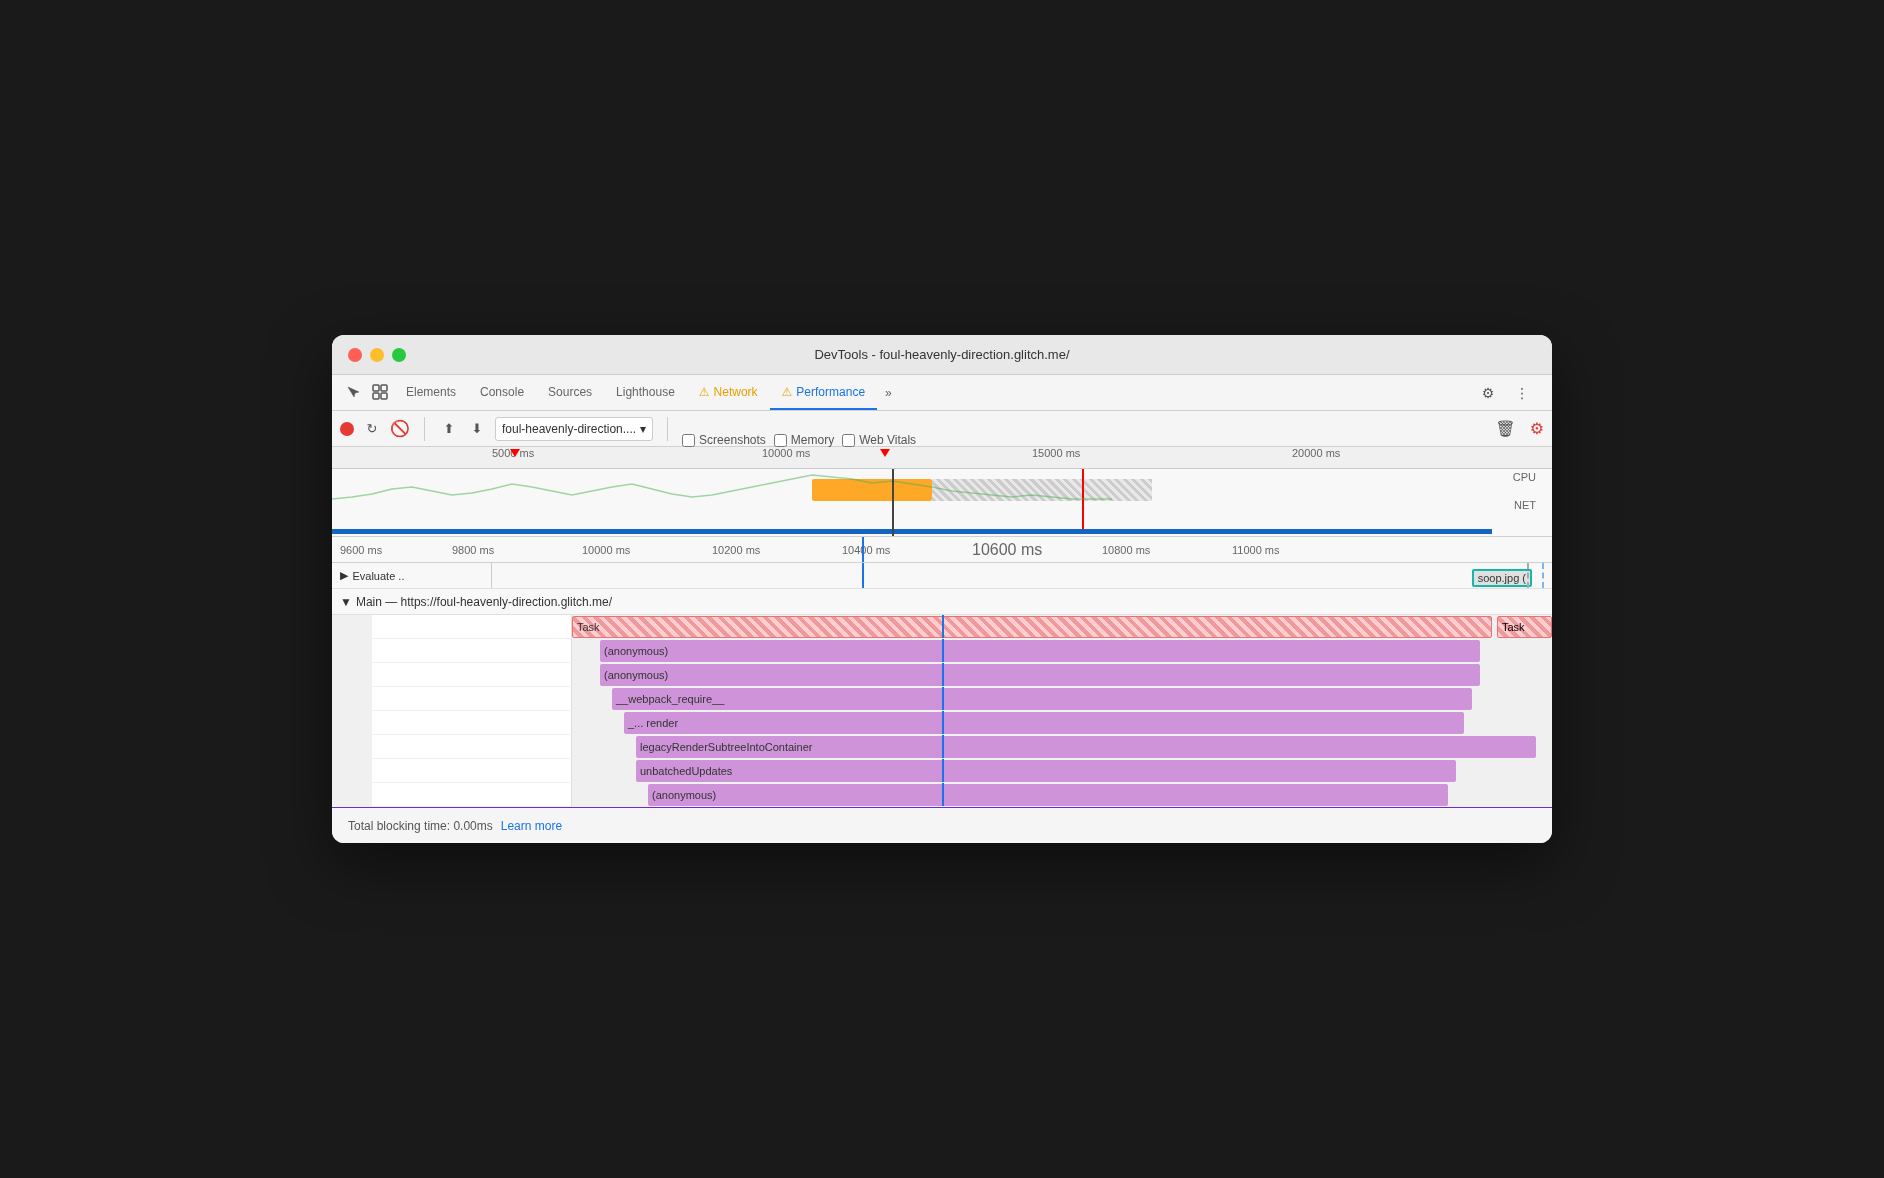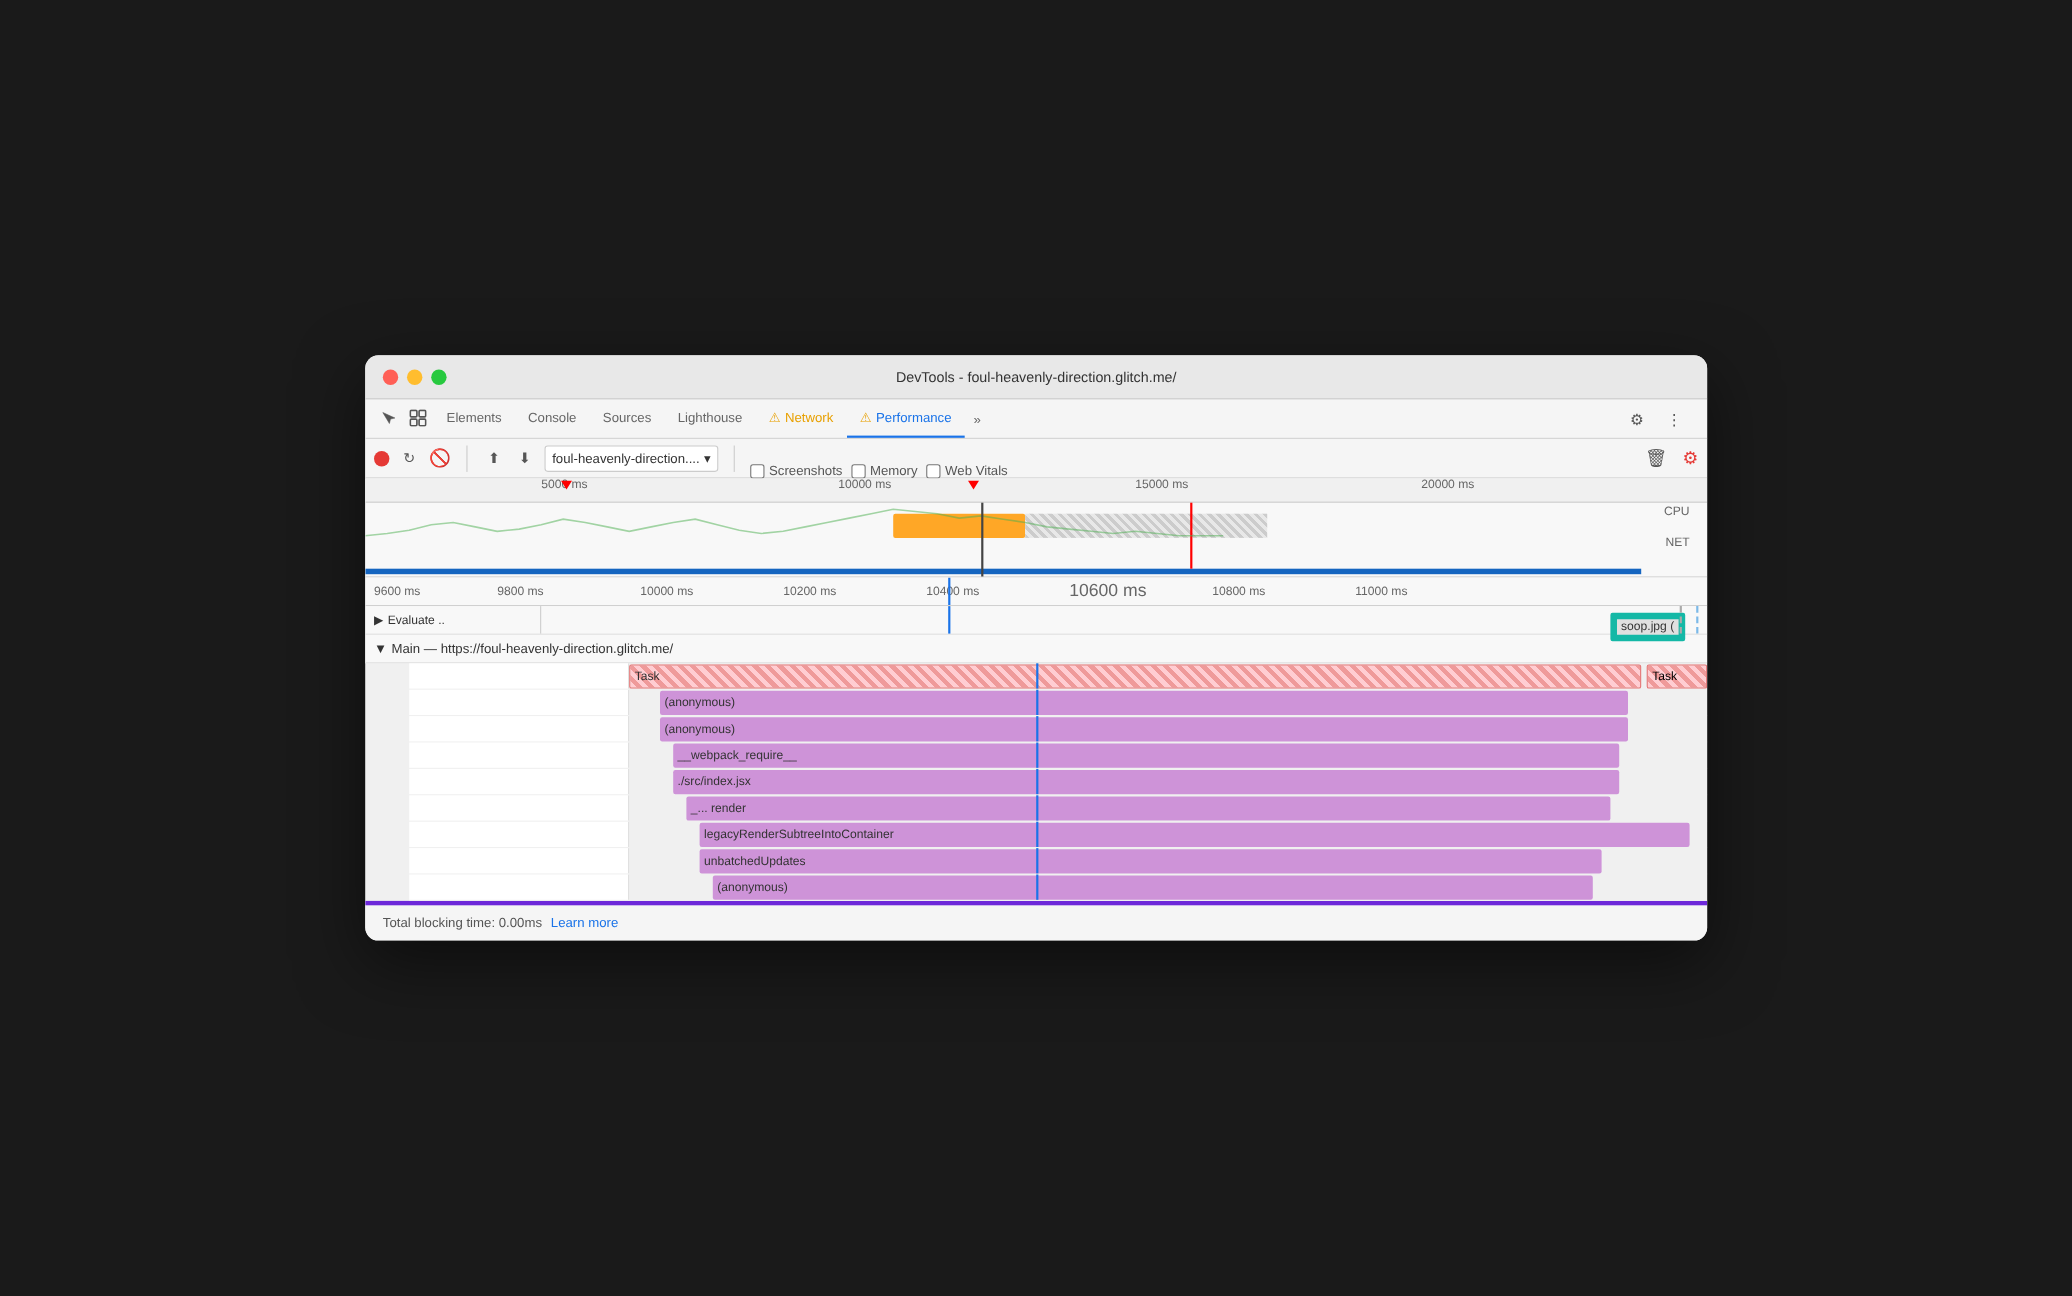--- a/index.html
+++ b/index.html
@@ -307,21 +307,21 @@
       position: absolute;
       top: 0;
       bottom: 0;
       width: 1px;
       border-left: 2px dashed #aaa;
       z-index: 5;
     }
 
     .status-bar {
       background: #f5f5f5;
-      border-top: 4px solid #6d28d9;
+      border-top: 1px solid #6d28d9;
       height: 36px;
       display: flex;
       align-items: center;
       padding: 0 16px;
       font-size: 12px;
       color: #555;
       gap: 8px;
     }
     .learn-more-link {
       color: #1a73e8;
@@ -332,21 +332,21 @@
     .flame-rows-container {
       display: flex;
       flex-direction: column;
     }
 
     .soop-label {
       position: absolute;
       right: 20px;
       top: 6px;
       background: #e0e0e0;
-      border: 6px solid #14b8a6;
+      border: 2px solid #14b8a6;
       padding: 1px 4px;
       font-size: 11px;
       color: #333;
       border-radius: 2px;
     }
 
     .triangle-marker {
       position: absolute;
       top: 2px;
       width: 0;
@@ -579,29 +579,20 @@
     <div class="flame-row">
       <div class="flame-label-col"></div>
       <div class="flame-track">
         <div class="flame-block webpack" style="left:40px;width:860px;">
           <span>__webpack_require__</span>
         </div>
         <div class="timeline-cursor" style="left:370px;"></div>
       </div>
     </div>
 
-    <div class="flame-row">
-      <div class="flame-label-col"></div>
-      <div class="flame-track">
-        <div class="flame-block src" style="left:40px;width:860px;">
-          <span>./src/index.jsx</span>
-        </div>
-        <div class="timeline-cursor" style="left:370px;"></div>
-      </div>
-    </div>
 
     <div class="flame-row">
       <div class="flame-label-col"></div>
       <div class="flame-track">
         <div class="flame-block render" style="left:52px;width:840px;">
           <span>_...   render</span>
         </div>
         <div class="timeline-cursor" style="left:370px;"></div>
       </div>
     </div>

